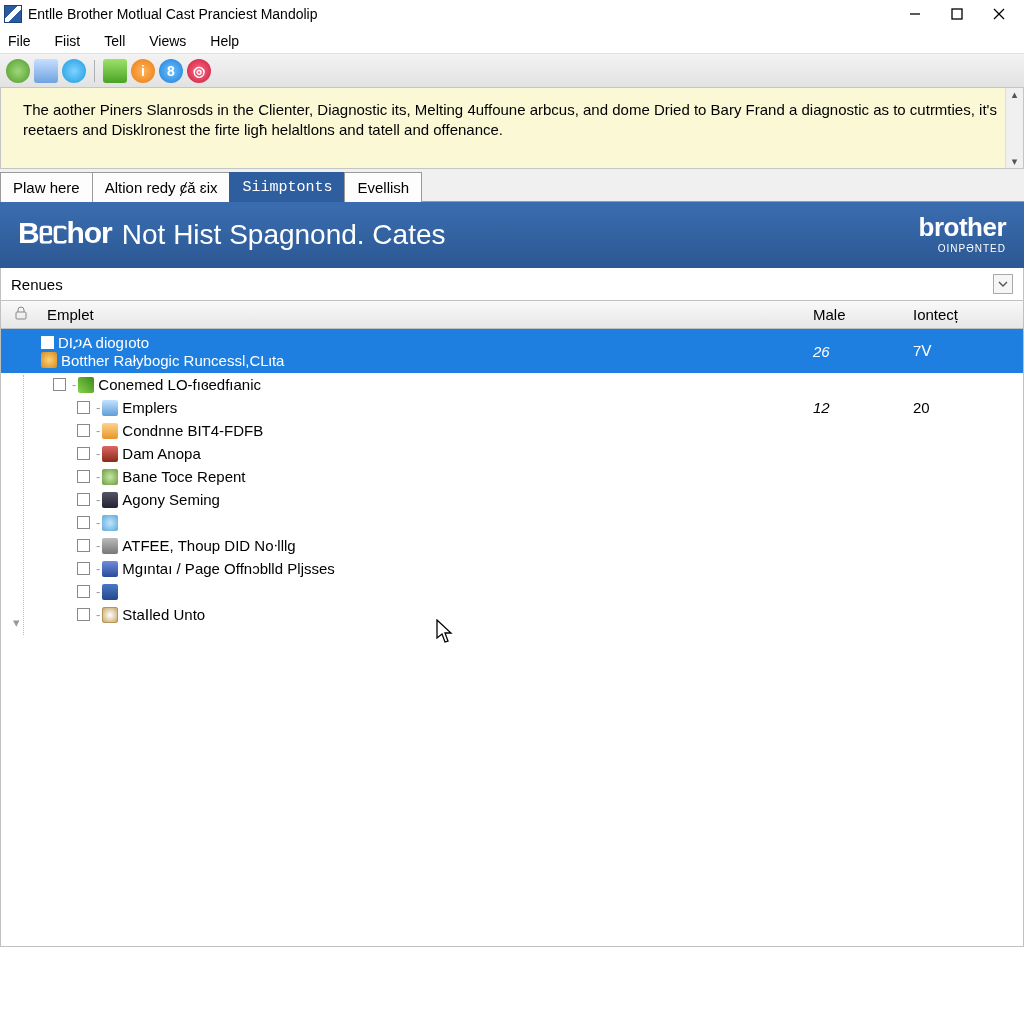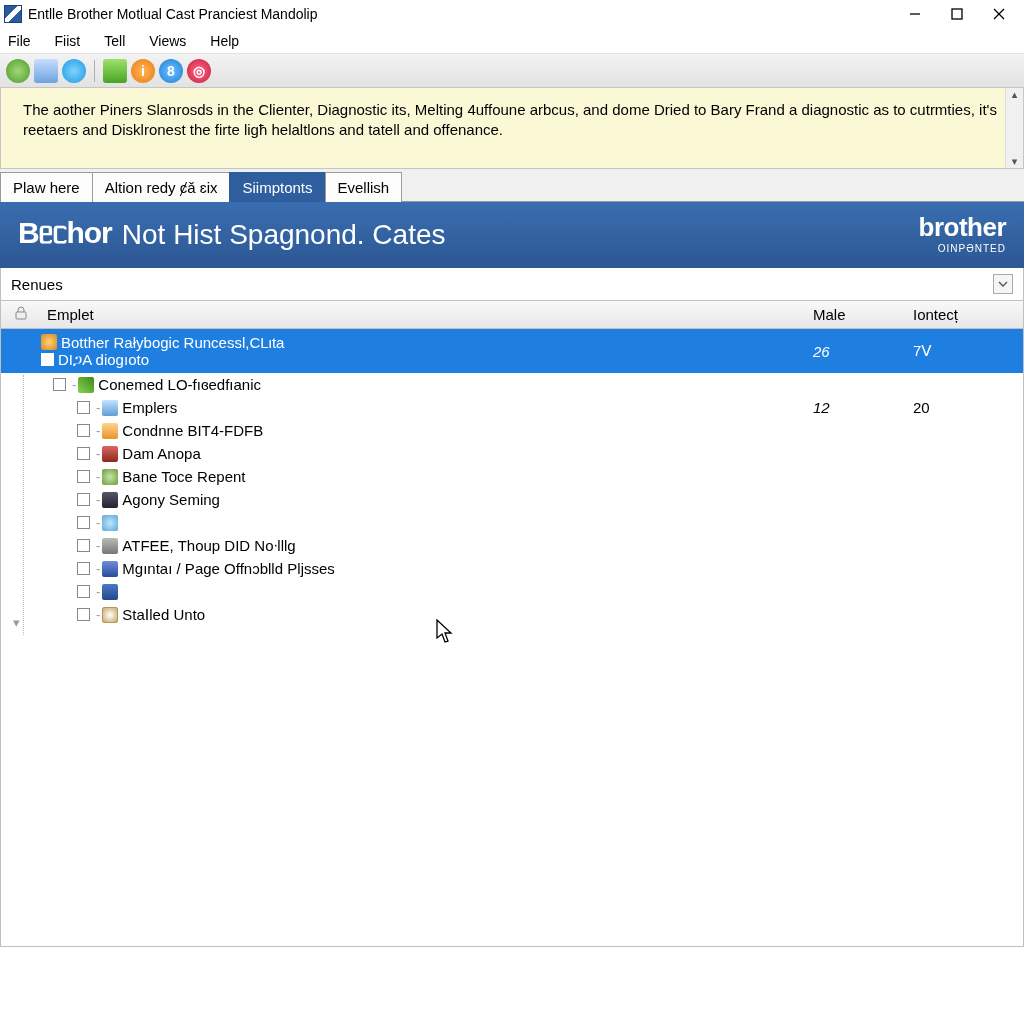--- a/index.html
+++ b/index.html
@@ -85,20 +85,21 @@
     border-bottom:none;
     background:#fdfdfd;
     font-size:15px;
     margin-right:-1px;
     position:relative; top:1px;
   }
   .tab.active {
     background:#2f5e9e;
     color:#fff;
     border-color:#2f5e9e;
+    font-family:Liberation Mono, monospace;
   }
   
   .banner {
     background:#2f5e9e;
     background: linear-gradient(#3a6db0,#2c5893);
     color:#fff;
     padding:10px 18px 14px 18px;
     display:flex; align-items:center; justify-content:space-between;
   }
   .banner-left { display:flex; align-items:flex-end; gap:10px;}
@@ -261,27 +262,27 @@
 </div>
 
 <div class="tree-body">
   <div class="guide" style="top:46px;height:260px;"></div>
 
   <div class="row selected" style="height:44px;">
     <span class="spacer" style="width:14px;"></span>
     <div style="display:flex;flex-direction:column;flex:1;">
       <div style="display:flex;align-items:center;">
         <span class="spacer" style="width:22px;"></span>
-        <span class="ricon" style="background:radial-gradient(#ffd27a,#d68a1a);"></span>
-        <span class="lbl">Botther Rałybogic Runcessl,CLιta</span>
+        <span class="cb"></span>
+        <span class="lbl">DIጋA diogıoto</span>
       </div>
       <div style="display:flex;align-items:center;">
         <span class="spacer" style="width:22px;"></span>
-        <span class="cb"></span>
-        <span class="lbl">DIጋA diogıoto</span>
+        <span class="ricon" style="background:radial-gradient(#ffd27a,#d68a1a);"></span>
+        <span class="lbl">Botther Rałybogic Runcessl,CLιta</span>
       </div>
     </div>
     <div class="c-male">26</div>
     <div class="c-iont">7ꓦ</div>
   </div>
 
   <div class="row">
     <span class="spacer" style="width:48px;"></span>
     <span class="cb"></span>
     <span style="color:#999;margin:0 2px;">-</span>

